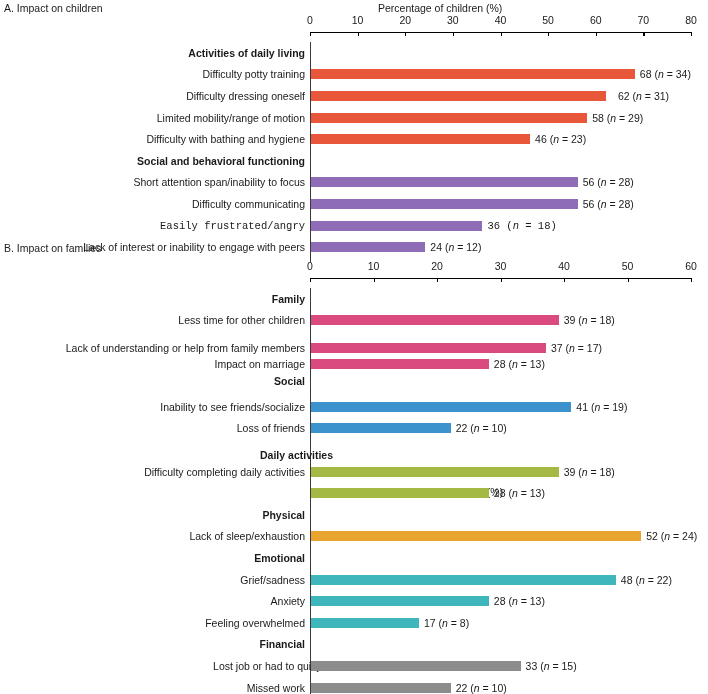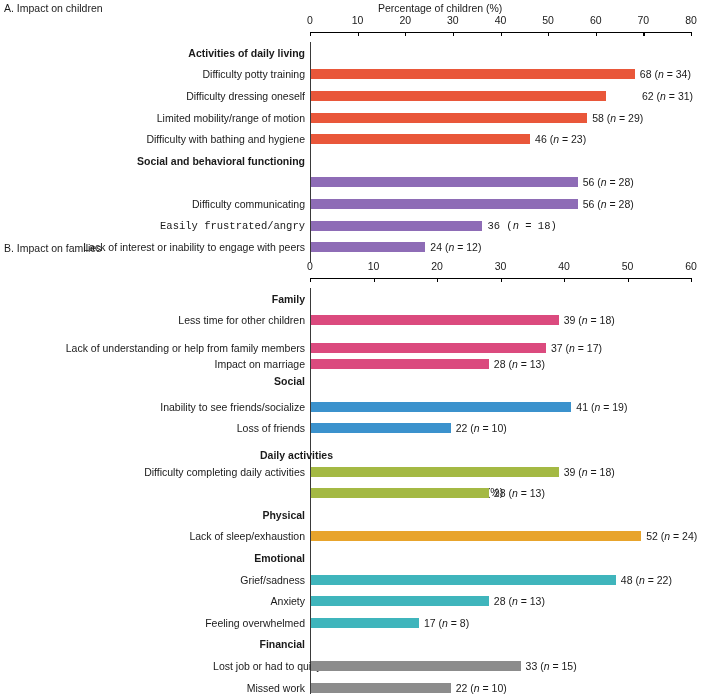--- a/index.html
+++ b/index.html
@@ -154,36 +154,37 @@
           <div class="row-label">Activities of daily living</div>
         </div>
         <div class="row" style="top: 63.6px;">
           <div class="row-label">Difficulty potty training</div>
           <div class="bar" style="width: 323.85px; background: rgb(233, 87, 58);"></div>
           <div class="bar-value" style="left: 639.85px;">68 (<i>n</i> = 34)</div>
         </div>
         <div class="row" style="top: 85.2px;">
           <div class="row-label">Difficulty dressing oneself</div>
           <div class="bar" style="width: 295.275px; background: rgb(233, 87, 58);"></div>
-          <div class="bar-value" style="left: 642px;">62 (<i>n</i> = 31)</div>
+          <div class="bar-value" style="left: 618px;">62 (<i>n</i> = 31)</div>
         </div>
         <div class="row" style="top: 106.8px;">
           <div class="row-label">Limited mobility/range of motion</div>
           <div class="bar" style="width: 276.225px; background: rgb(233, 87, 58);"></div>
           <div class="bar-value" style="left: 592.225px;">58 (<i>n</i> = 29)</div>
         </div>
         <div class="row" style="top: 128.4px;">
           <div class="row-label">Difficulty with bathing and hygiene</div>
           <div class="bar" style="width: 219.075px; background: rgb(233, 87, 58);"></div>
           <div class="bar-value" style="left: 535.075px;">46 (<i>n</i> = 23)</div>
         </div>
         <div class="row group" style="top: 150px;">
           <div class="row-label">Social and behavioral functioning</div>
         </div>
         <div class="row" style="top: 171.6px;">
+          <div class="row-label">Short attention span/inability to focus</div>
           <div class="bar" style="width: 266.7px; background: rgb(142, 108, 182);"></div>
           <div class="bar-value" style="left: 582.7px;">56 (<i>n</i> = 28)</div>
         </div>
         <div class="row" style="top: 193.2px;">
           <div class="row-label">Difficulty communicating</div>
           <div class="bar" style="width: 266.7px; background: rgb(142, 108, 182);"></div>
           <div class="bar-value" style="left: 582.7px;">56 (<i>n</i> = 28)</div>
         </div>
         <div class="row" style="top: 214.8px; font-family: Liberation Mono, monospace;">
           <div class="row-label">Easily frustrated/angry</div>

